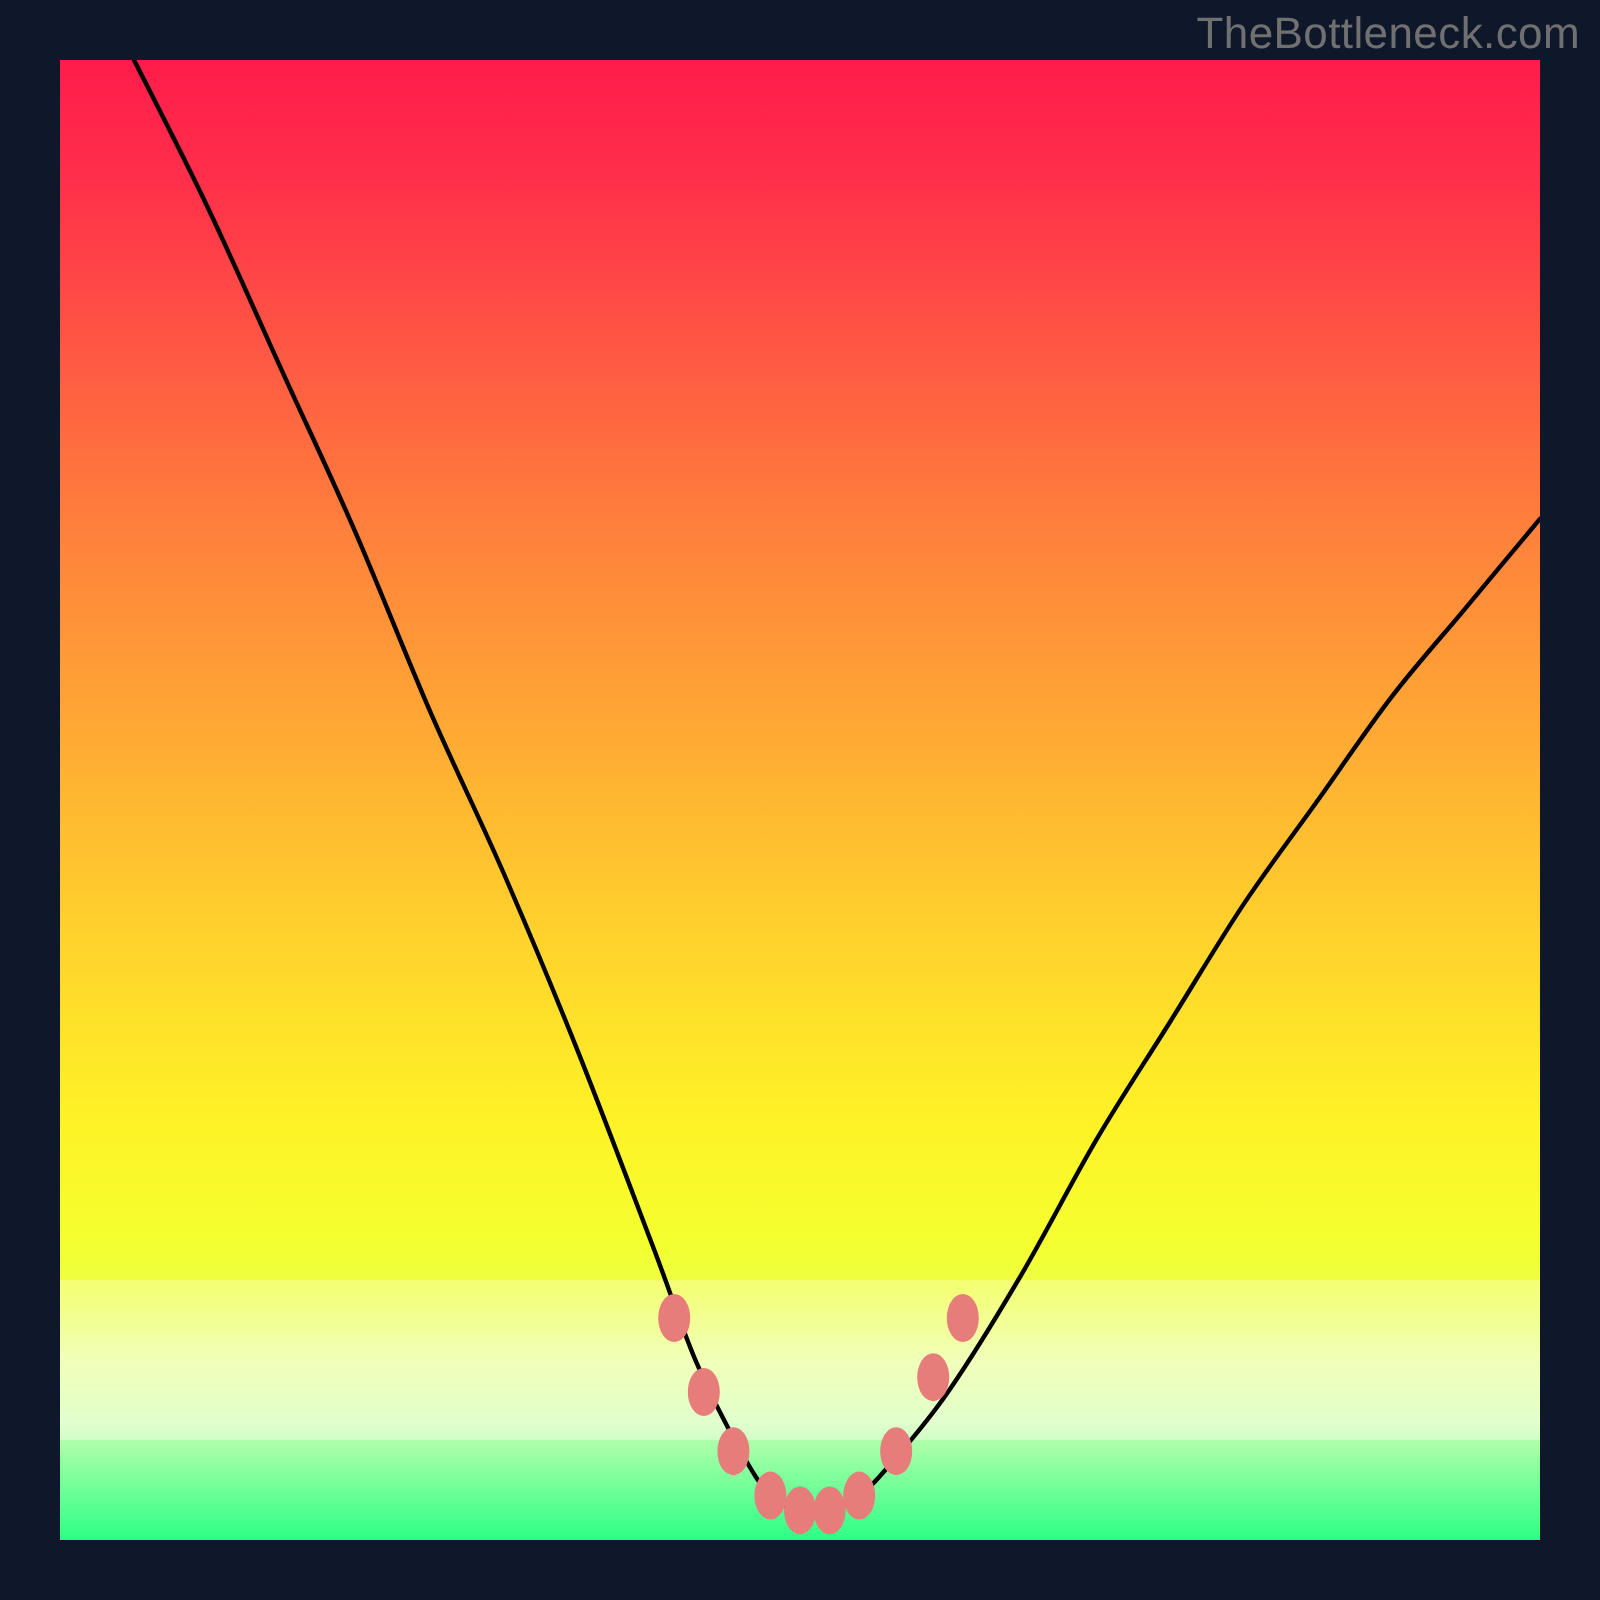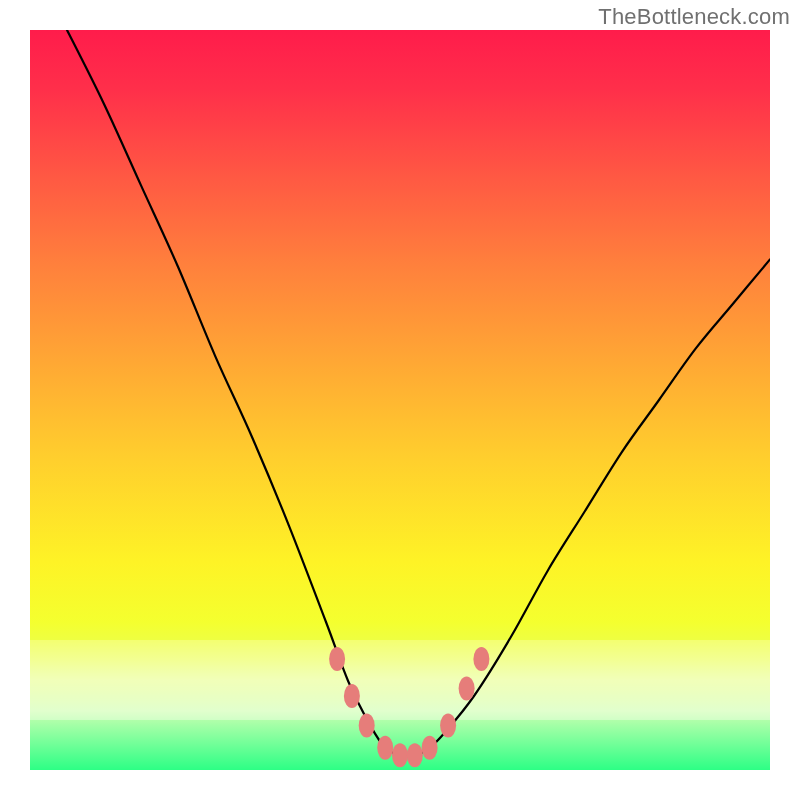--- a/index.html
+++ b/index.html
@@ -8,21 +8,21 @@
     width: 800px;
     height: 800px;
     background: #000;
     overflow: hidden;
     font-family: Arial, Helvetica, sans-serif;
   }
   .frame {
     position: relative;
     width: 800px;
     height: 800px;
-    background: #ffffff;
+    background: #0f172a;
   }
   .attribution {
     position: absolute;
     top: 4px;
     right: 10px;
     color: #707070;
     font-size: 22px;
     font-weight: 500;
     letter-spacing: 0.2px;
     z-index: 30;

